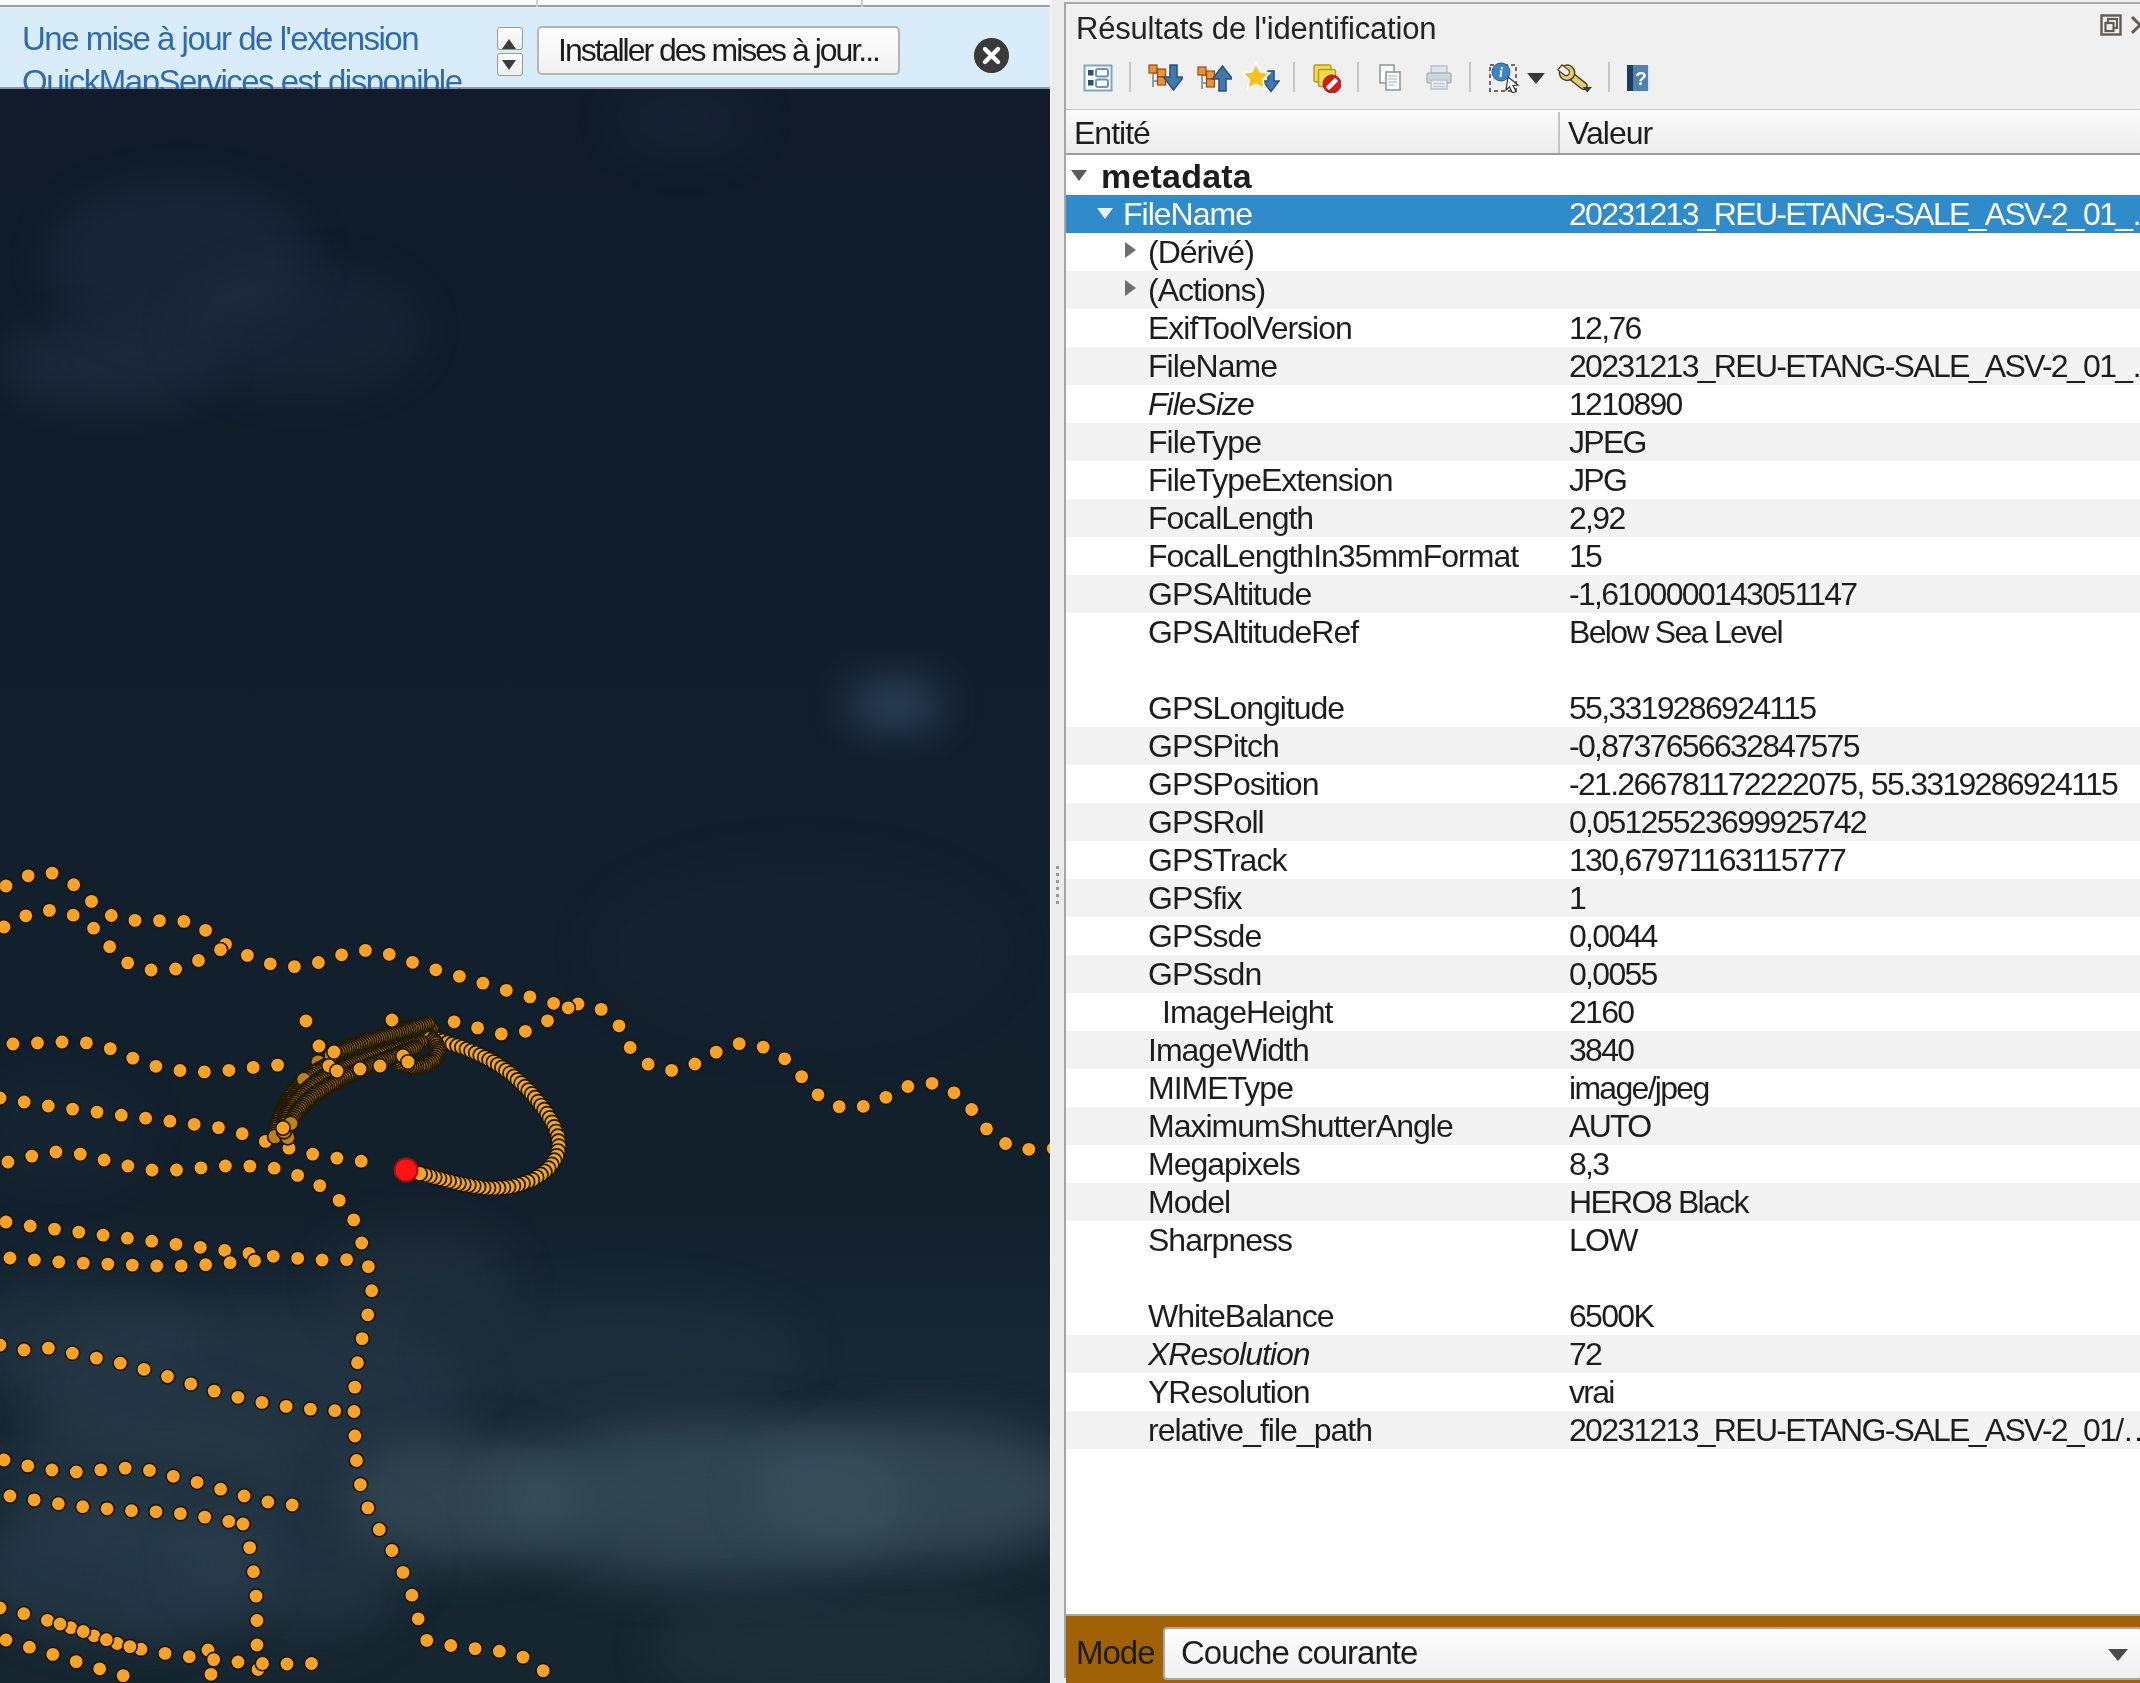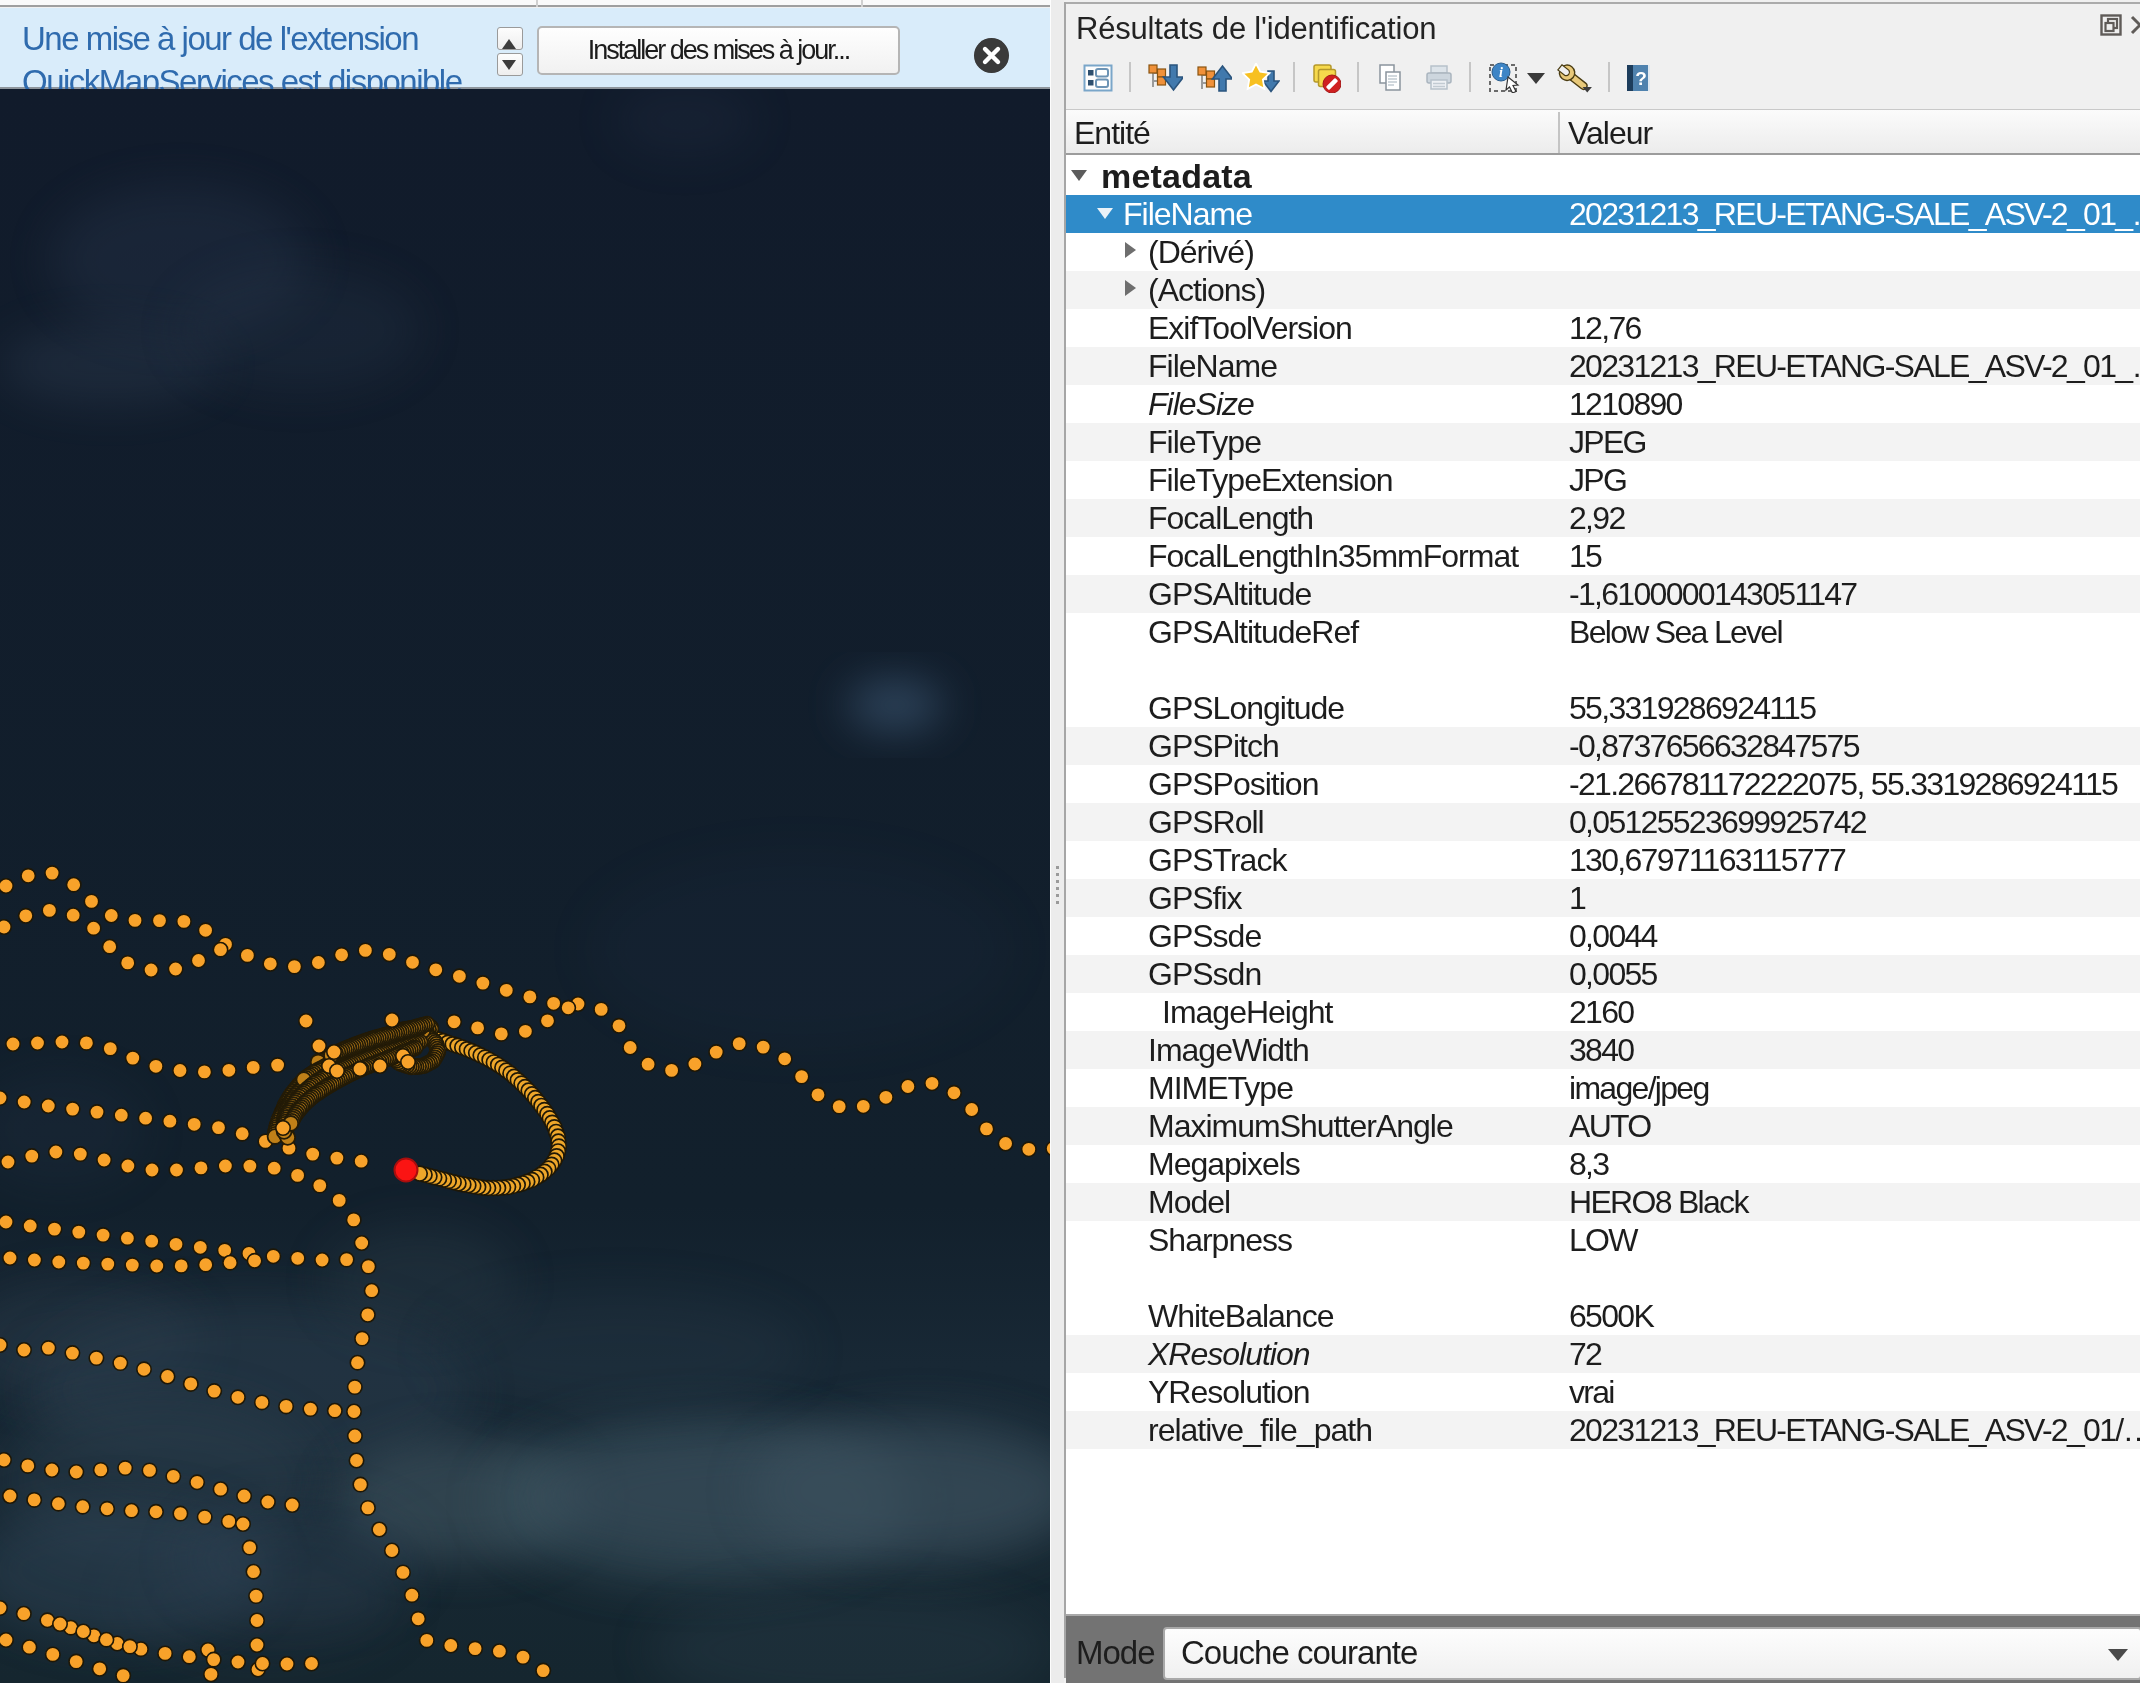--- a/index.html
+++ b/index.html
@@ -4,21 +4,21 @@
 html,body { width:2140px; height:1683px; overflow:hidden; }
 body { font-family:"Liberation Sans", sans-serif; background:#f0f0f0; position:relative; }
 #root { position:absolute; inset:0; width:2140px; height:1683px; }
 .abs { position:absolute; }
 
 #topstripL { left:0; top:0; width:1050px; height:7px; background:#fafafa; border-bottom:2px solid #9f9f9f; }
 #notif { left:0; top:8px; width:1050px; height:81px; background:#d9ecfa; border-bottom:2px solid #8e959c; }
 #notif .msg { position:absolute; left:22px; top:9px; width:470px; color:#2f6bae; font-size:33px; letter-spacing:-1.5px; line-height:43px; }
 .spinbtn { position:absolute; left:497px; width:26px; height:23px; background:linear-gradient(#fdfdfd,#eee); border:1.5px solid #9a9a9a; border-radius:3px; }
 .spinbtn .t { position:absolute; left:6px; }
-#installbtn { position:absolute; left:537px; top:18px; width:363px; height:49px; background:linear-gradient(#fefefe,#f1f1f1); border:2px solid #b5b5b5; border-radius:5px; color:#1c1c1c; font-size:27px; letter-spacing:-2px; text-align:center; line-height:45px; white-space:nowrap; }
+#installbtn { position:absolute; left:537px; top:18px; width:363px; height:49px; background:linear-gradient(#fefefe,#f1f1f1); border:2px solid #b5b5b5; border-radius:5px; color:#1c1c1c; font-size:32px; letter-spacing:-2px; text-align:center; line-height:45px; white-space:nowrap; }
 #closecirc { position:absolute; left:974px; top:30px; width:35px; height:35px; border-radius:50%; background:#3a3a3a; }
 
 
 #map { left:0; top:89px; width:1050px; height:1594px; background:#111b2b; }
 
 #splitter { left:1050px; top:0; width:14px; height:1683px; background:#ececec; border-left:1px solid #fdfdfd; }
 .sdot { position:absolute; left:5px; width:3px; height:3px; background:#9a9a9a; }
 #vline { left:1064px; top:2px; width:2px; height:1676px; background:#a6a6a6; }
 
 #panel { left:1066px; top:0; width:1074px; height:1683px; background:#f0f0f0; }
@@ -35,21 +35,21 @@
 #thead .hdiv { position:absolute; left:492px; top:2px; width:2px; height:41px; background:#c4c4c4; }
 .row { position:absolute; left:0; width:1074px; height:38px; line-height:38px; background:#fff; white-space:nowrap; }
 .row.alt { background:#f3f3f3; }
 .row.sel { background:#2f8bc9; color:#fff; }
 .row .lbl { position:absolute; top:0; }
 .row .val { position:absolute; left:503px; top:0; width:571px; overflow:hidden; letter-spacing:-1.7px; }
 .tri { position:absolute; top:12px; width:0; height:0; }
 .tri.down { top:13px; border-left:8px solid transparent; border-right:8px solid transparent; border-top:11px solid #5c5c5c; }
 .tri.right { top:9px; border-top:8px solid transparent; border-bottom:8px solid transparent; border-left:11px solid #6e6e6e; }
 
-#moderow { position:absolute; left:0; top:1616px; width:1074px; height:67px; background:#737373; }
+#moderow { position:absolute; left:0; top:1616px; width:1074px; height:67px; background:#a16207; }
 #modelabel { position:absolute; left:10px; top:18px; font-size:33px; letter-spacing:-1px; color:#1d1d1d; }
 #modecombo { position:absolute; left:97px; top:11px; width:979px; height:53px; background:linear-gradient(#fdfdfd,#f0f0f0); border:2px solid #a9a9a9; border-radius:4px; }
 #modecombo .ct { position:absolute; left:16px; top:5px; font-size:33px; letter-spacing:-1px; color:#1d1d1d; }
 #modecombo .arr { position:absolute; right:12px; top:20px; width:0; height:0; border:10px solid transparent; border-top:12px solid #4a4a4a; }
 </style></head>
 <body>
 <div id="root">
   <div class="abs" id="topstripL"></div>
     <div class="abs" style="left:536px;top:0;width:2px;height:7px;background:#d0d0d0"></div>
     <div class="abs" style="left:861px;top:0;width:2px;height:7px;background:#d0d0d0"></div>

